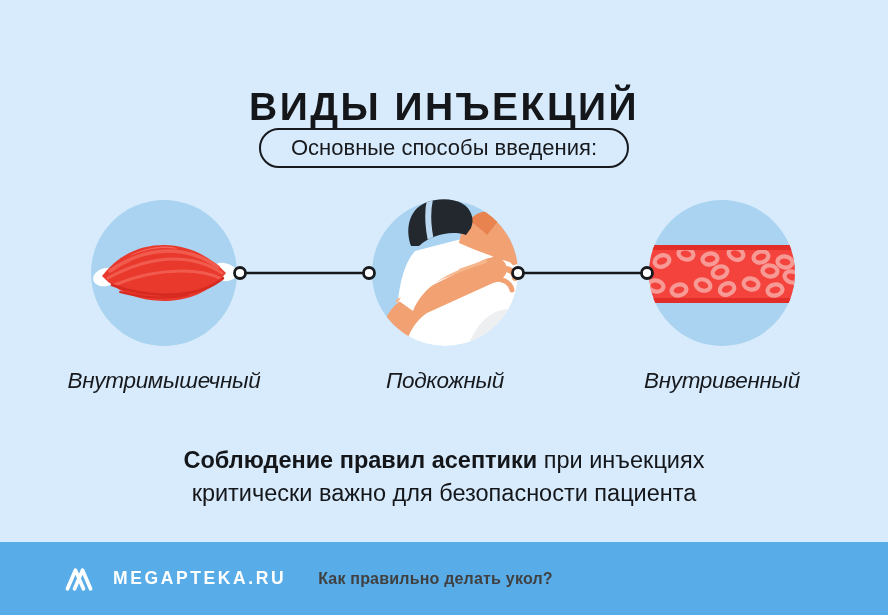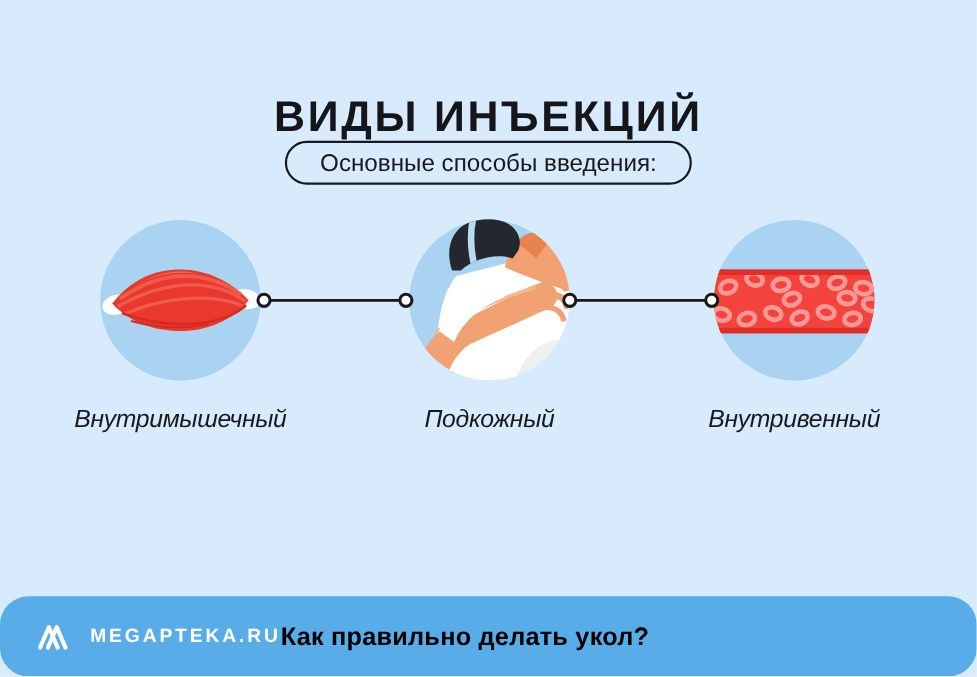--- a/index.html
+++ b/index.html
@@ -26,31 +26,30 @@
     font-size:22.5px;letter-spacing:-0.3px;color:#17191d;font-style:italic;
   }
   .ml1{left:24px;} .ml2{left:305px;} .ml3{left:582px;}
   .note{
     position:absolute;top:444px;left:50%;transform:translateX(-50%);
     width:620px;text-align:center;font-size:23.5px;line-height:33px;color:#14161a;
   }
   .note b{font-weight:bold;}
   .footer{
     position:absolute;left:0;bottom:0;width:100%;height:73px;
-    background:#58ade8;display:flex;align-items:center;padding-left:32px;
+    background:#58ade8;display:flex;align-items:center;padding-left:63px;
     box-sizing:border-box;
-    border-radius:26px;
   }
   .brand{
     color:#ffffff;font-size:17.5px;font-weight:bold;letter-spacing:2.6px;
     margin-left:18px;white-space:nowrap;
   }
   .tagline{
-    color:#000000;font-size:23px;font-weight:bold;letter-spacing:0.2px;
-    white-space:nowrap;
+    color:#404040;font-size:16px;font-weight:bold;letter-spacing:0.2px;
+    margin-left:32px;white-space:nowrap;
   }
 </style>
 </head>
 <body>
 
 <div class="canvas">
 
   <div class="title">ВИДЫ ИНЪЕКЦИЙ</div>
 
   <div class="badge">Основные способы введения:</div>
@@ -158,20 +157,24 @@
       <circle cx="369" cy="273" r="5.5"></circle>
       <circle cx="518" cy="273" r="5.5"></circle>
       <circle cx="647" cy="273" r="5.5"></circle>
     </g>
   </svg>
 
   <div class="method-label ml1">Внутримышечный</div>
   <div class="method-label ml2">Подкожный</div>
   <div class="method-label ml3">Внутривенный</div>
 
+  <div class="note">
+    <b>Соблюдение правил асептики</b><span> при инъекциях</span><br>
+    <span>критически важно для безопасности пациента</span>
+  </div>
 
   <div class="footer">
     <svg width="32" height="28" viewBox="0 0 36 30" fill="none" stroke="#ffffff" stroke-width="4.2" stroke-linecap="round" stroke-linejoin="round">
       <path d="M5 26 L14 5 L23 26"></path>
       <path d="M13 26 L22 5 L31 26"></path>
     </svg>
     <div class="brand">MEGAPTEKA.RU</div>
     <div class="tagline">Как правильно делать укол?</div>
   </div>
 

